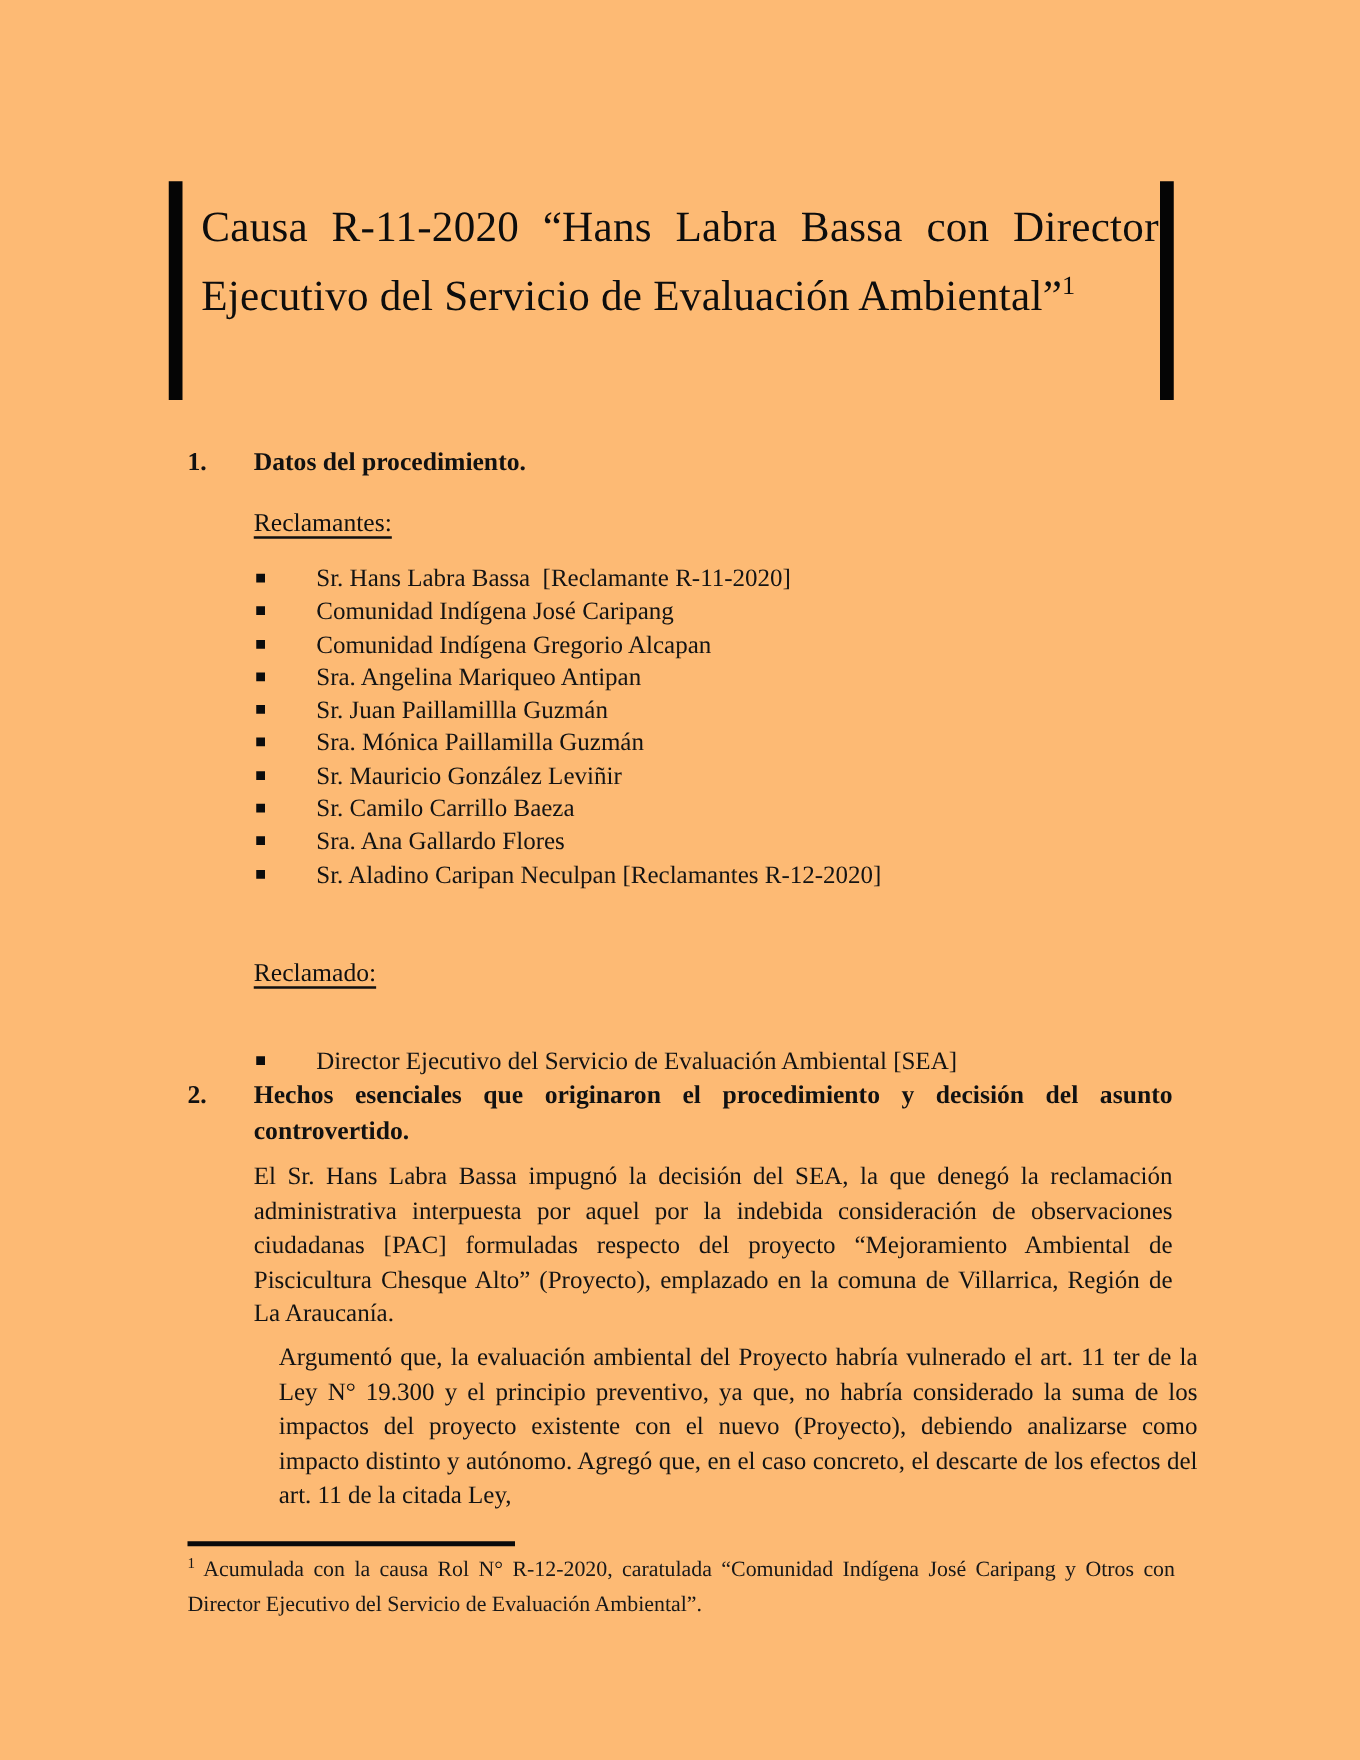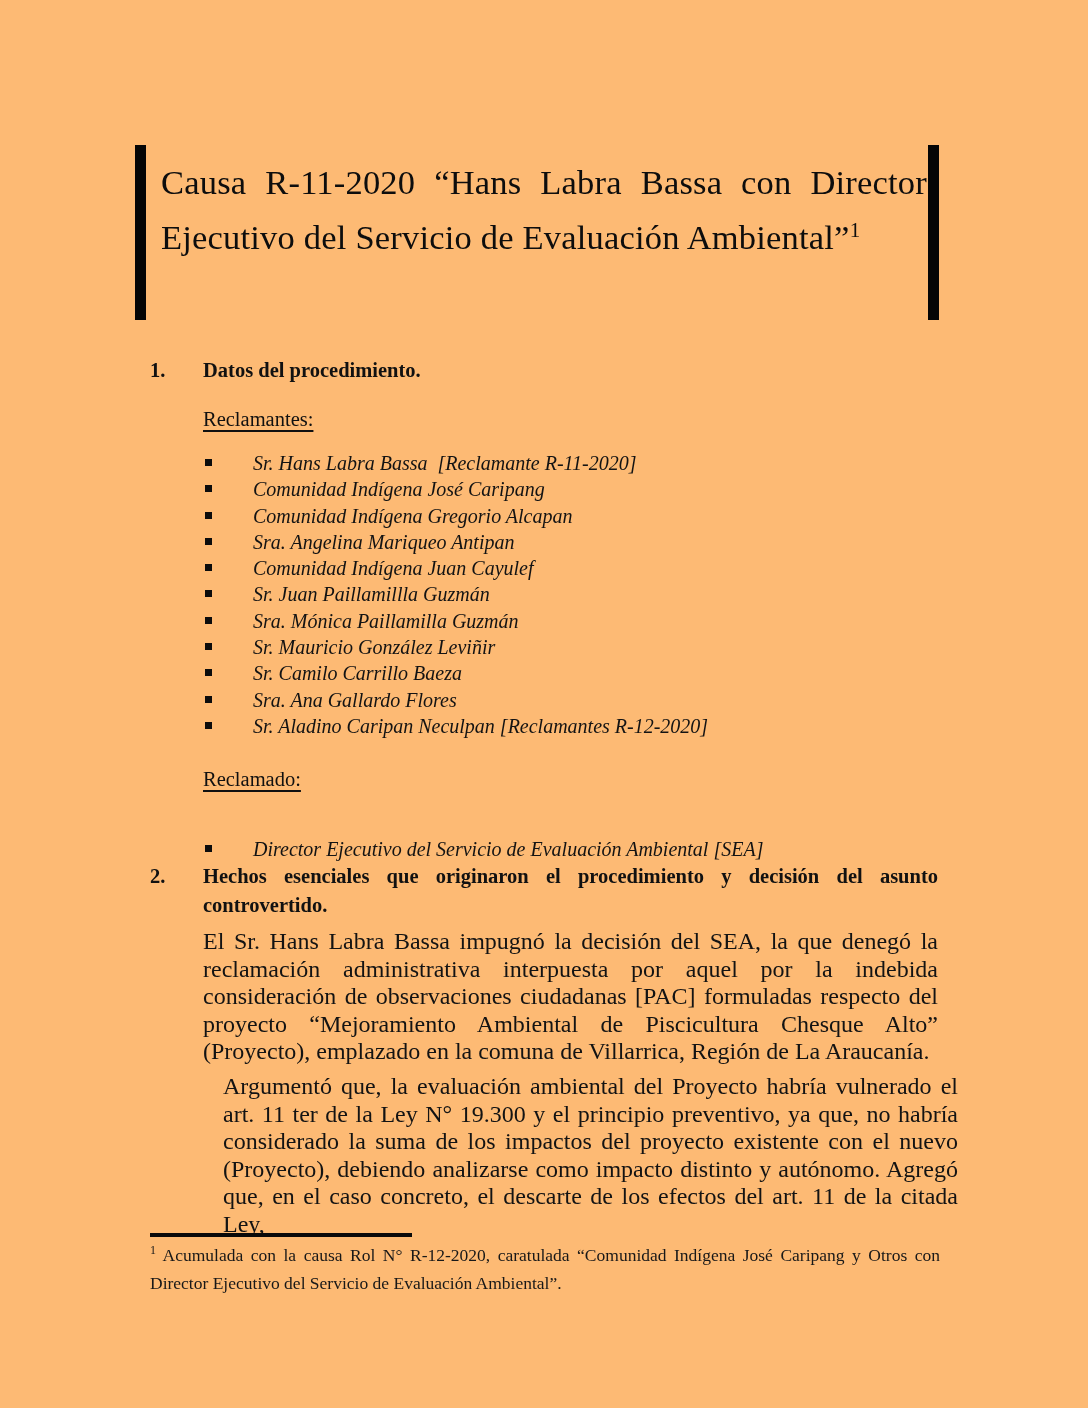--- a/index.html
+++ b/index.html
@@ -85,37 +85,36 @@
     font-size: 20px;
     color: #131313;
   }
   .list-reclamantes { top: 450px; }
   .list-reclamado   { top: 810px; margin-top: 26px; }
   .bullet-list li {
     display: flex;
     height: 26.3px;
     line-height: 26.3px;
     white-space: pre-wrap;
-    font-style: italic;
   }
   .bullet {
     flex: 0 0 7px;
     width: 7px;
     height: 7px;
     margin: 9px 41px 0 0;
     background: #0c0c0c;
   }
 
   
   .body-para {
     position: absolute;
     left: 203px;
     width: 735px;
     margin: 0;
-    font-size: 24px;
+    font-size: 20px;
     line-height: 27.6px;
     text-align: justify;
     color: #131313;
   }
   .para1 { top: 928px; }
   .para2 { top: 1073px; margin-left: 20px; }
 
   
   .footnote-rule {
     position: absolute;
@@ -153,21 +152,20 @@
     <span class="sec-title">Datos del procedimiento.</span>
   </div>
 
   <div class="subheading sub-reclamantes">Reclamantes:</div>
 
   <ul class="bullet-list list-reclamantes">
     <li><span class="bullet"></span><span>Sr. Hans Labra Bassa  [Reclamante R-11-2020]</span></li>
     <li><span class="bullet"></span><span>Comunidad Indígena José Caripang</span></li>
     <li><span class="bullet"></span><span>Comunidad Indígena Gregorio Alcapan</span></li>
     <li><span class="bullet"></span><span>Sra. Angelina Mariqueo Antipan</span></li>
-    <li><span class="bullet"></span><span>Comunidad Indígena Juan Cayulef</span></li>
     <li><span class="bullet"></span><span>Sr. Juan Paillamillla Guzmán</span></li>
     <li><span class="bullet"></span><span>Sra. Mónica Paillamilla Guzmán</span></li>
     <li><span class="bullet"></span><span>Sr. Mauricio González Leviñir</span></li>
     <li><span class="bullet"></span><span>Sr. Camilo Carrillo Baeza</span></li>
     <li><span class="bullet"></span><span>Sra. Ana Gallardo Flores</span></li>
     <li><span class="bullet"></span><span>Sr. Aladino Caripan Neculpan [Reclamantes R-12-2020]</span></li>
   </ul>
 
   <div class="subheading sub-reclamado">Reclamado:</div>
 

